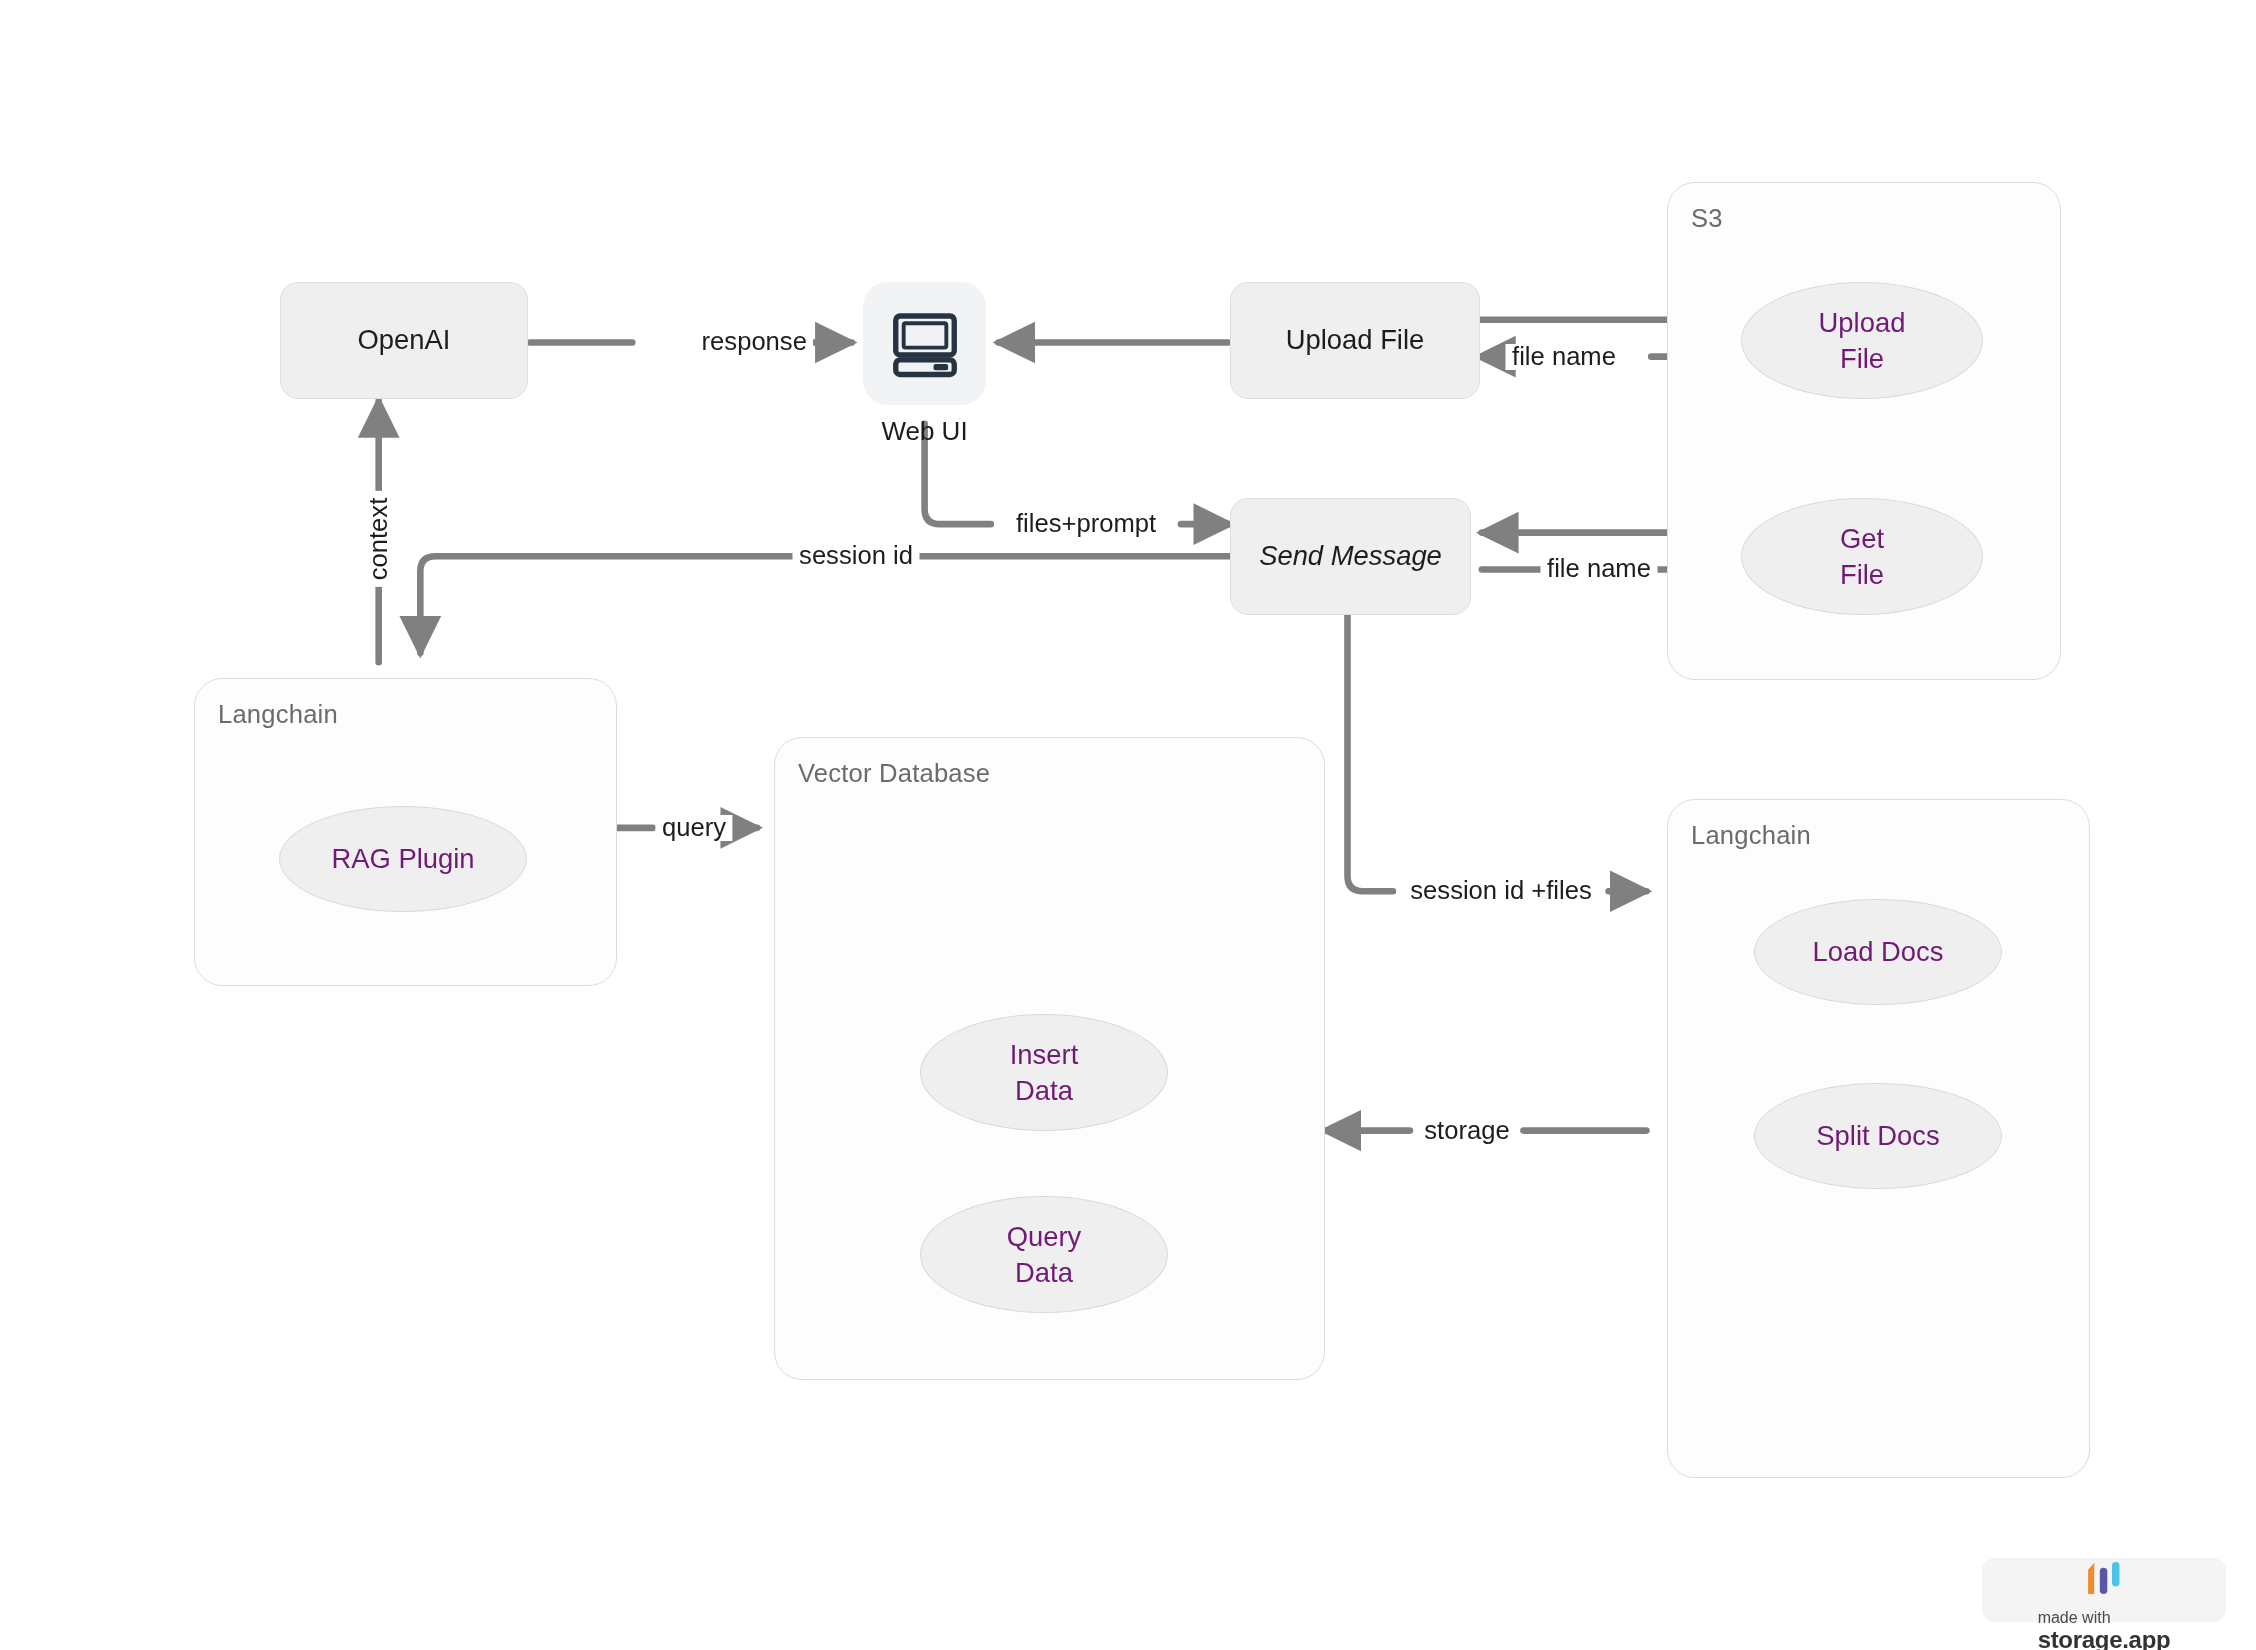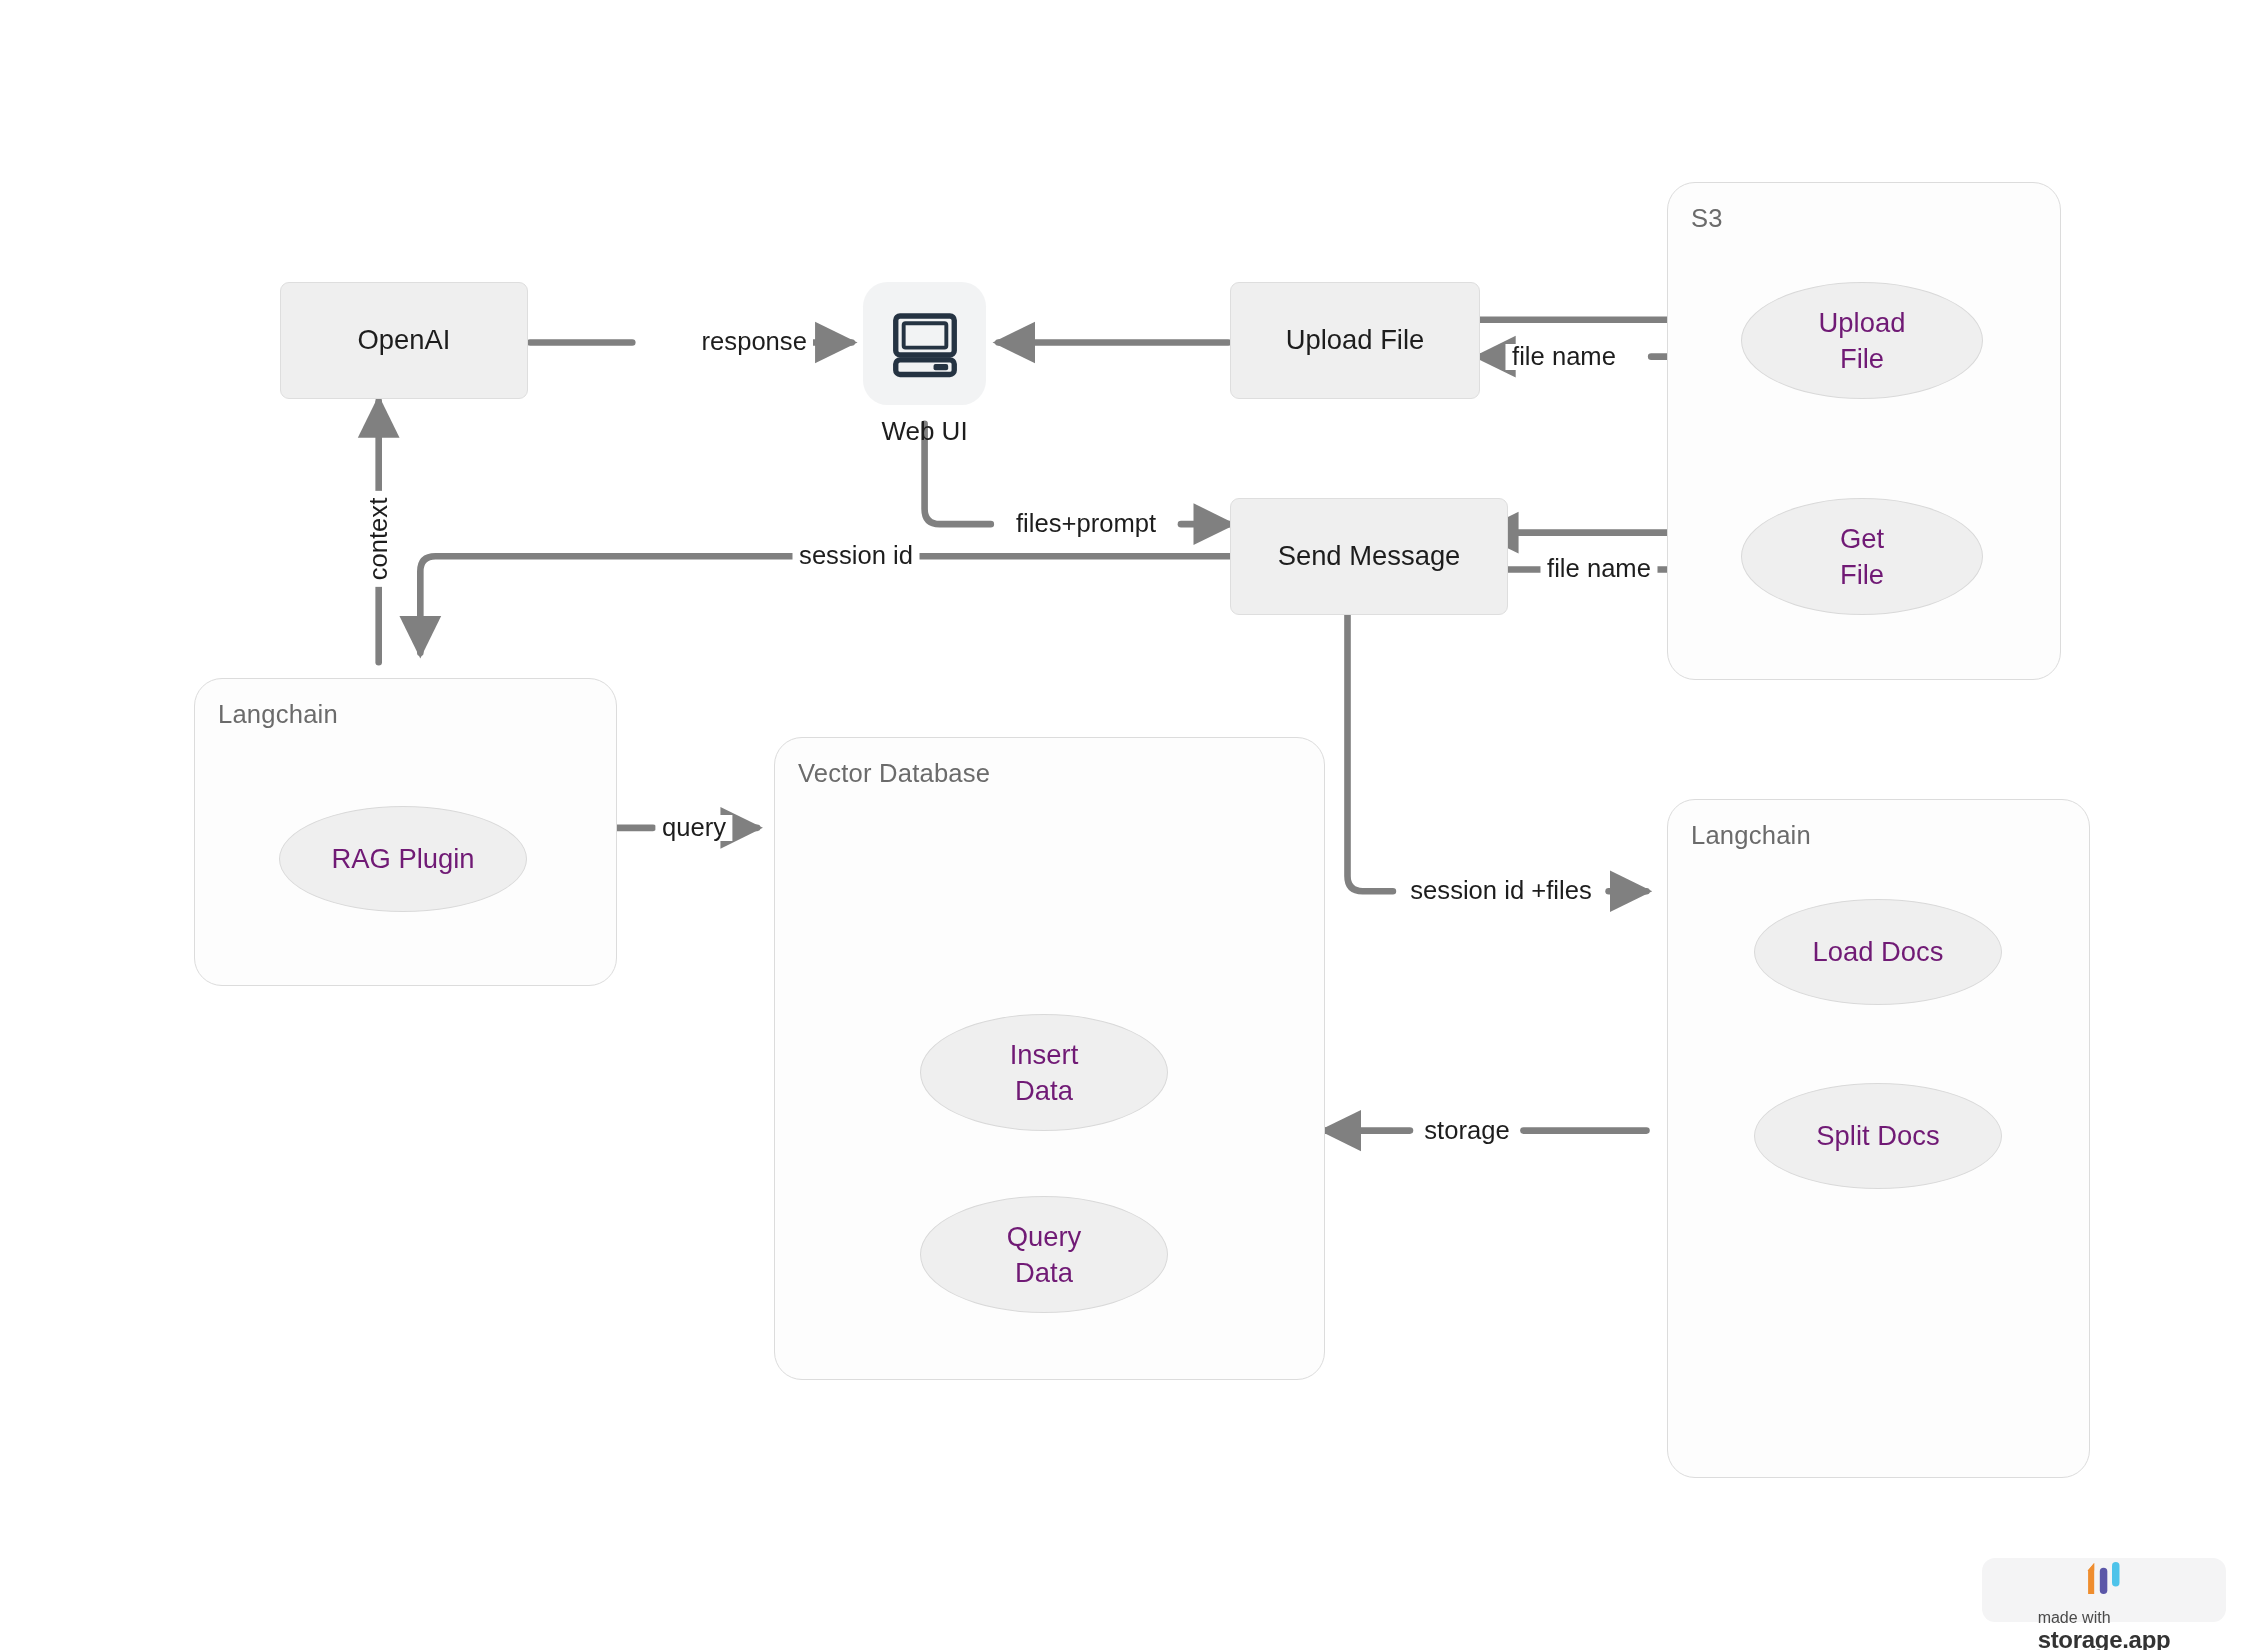--- a/index.html
+++ b/index.html
@@ -27,21 +27,21 @@
     color:#6b6b6b;
     letter-spacing:0.2px;
     white-space:nowrap;
   }
 
   
   .node-box{
     position:absolute;
     background:#efefef;
     border:1.9px solid #dedede;
-    border-radius:9px;
+    border-radius:18px;
     box-sizing:border-box;
     display:flex;align-items:center;justify-content:center;
     font-size:27.4px;color:#1d1d1d;
     text-align:center;line-height:1.25;
   }
 
   
   .node-ellipse{
     position:absolute;
     background:#efefef;
@@ -173,21 +173,21 @@
       <rect x="8" y="45" width="48" height="12" rx="3.5" ry="3.5" fill="none" stroke="#253342" stroke-width="4.4"></rect>
       <rect x="39" y="48.5" width="12" height="5" rx="1.6" ry="1.6" fill="#253342"></rect>
     </svg>
   </div>
   <div class="icon-caption" style="left:863px;top:416px;width:123px;">Web UI</div>
 
   <div class="node-box" style="left:1230px;top:282px;width:250px;height:117px;">
     <span>Upload File</span>
   </div>
 
-  <div class="node-box" style="left:1230px;top:498px;width:278px;height:117px;">
+  <div class="node-box" style="left:1230px;top:498px;width:241px;height:117px;font-style:italic;">
     <span>Send Message</span>
   </div>
 
   <div class="node-ellipse" style="left:1741px;top:282px;width:242px;height:117px;">
     <span>Upload
 File</span>
   </div>
 
   <div class="node-ellipse" style="left:1741px;top:498px;width:242px;height:117px;">
     <span>Get

